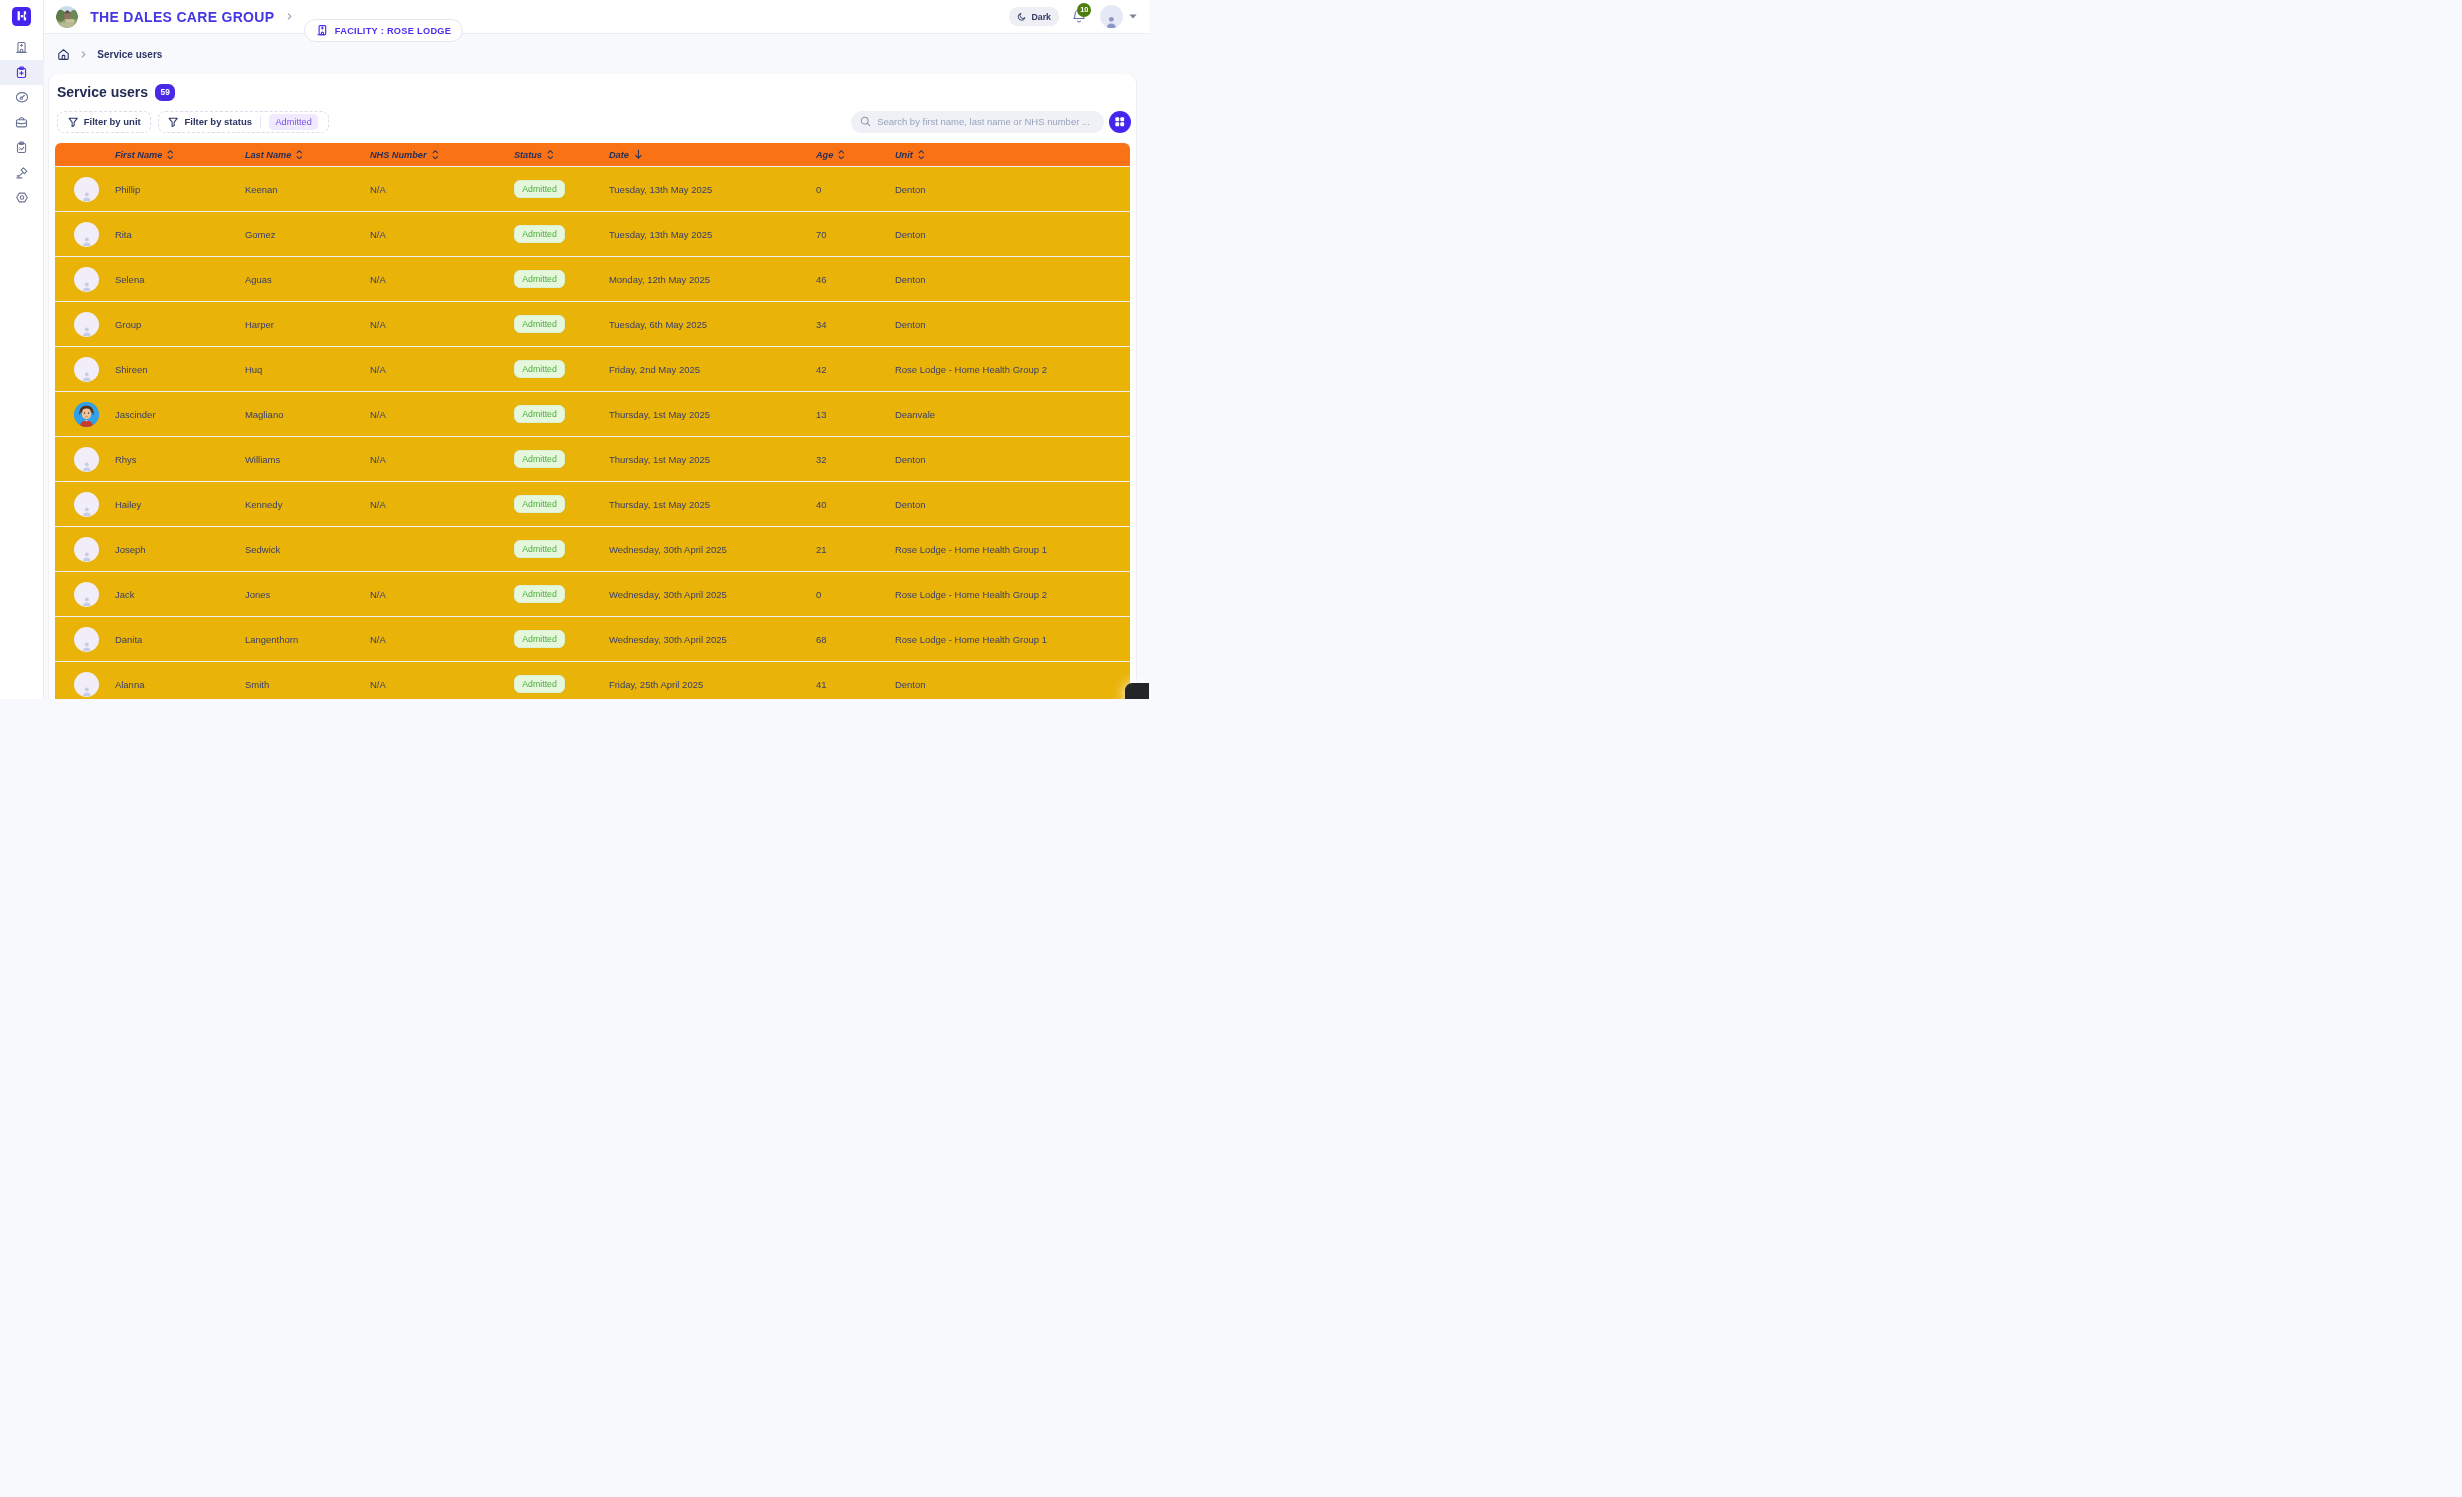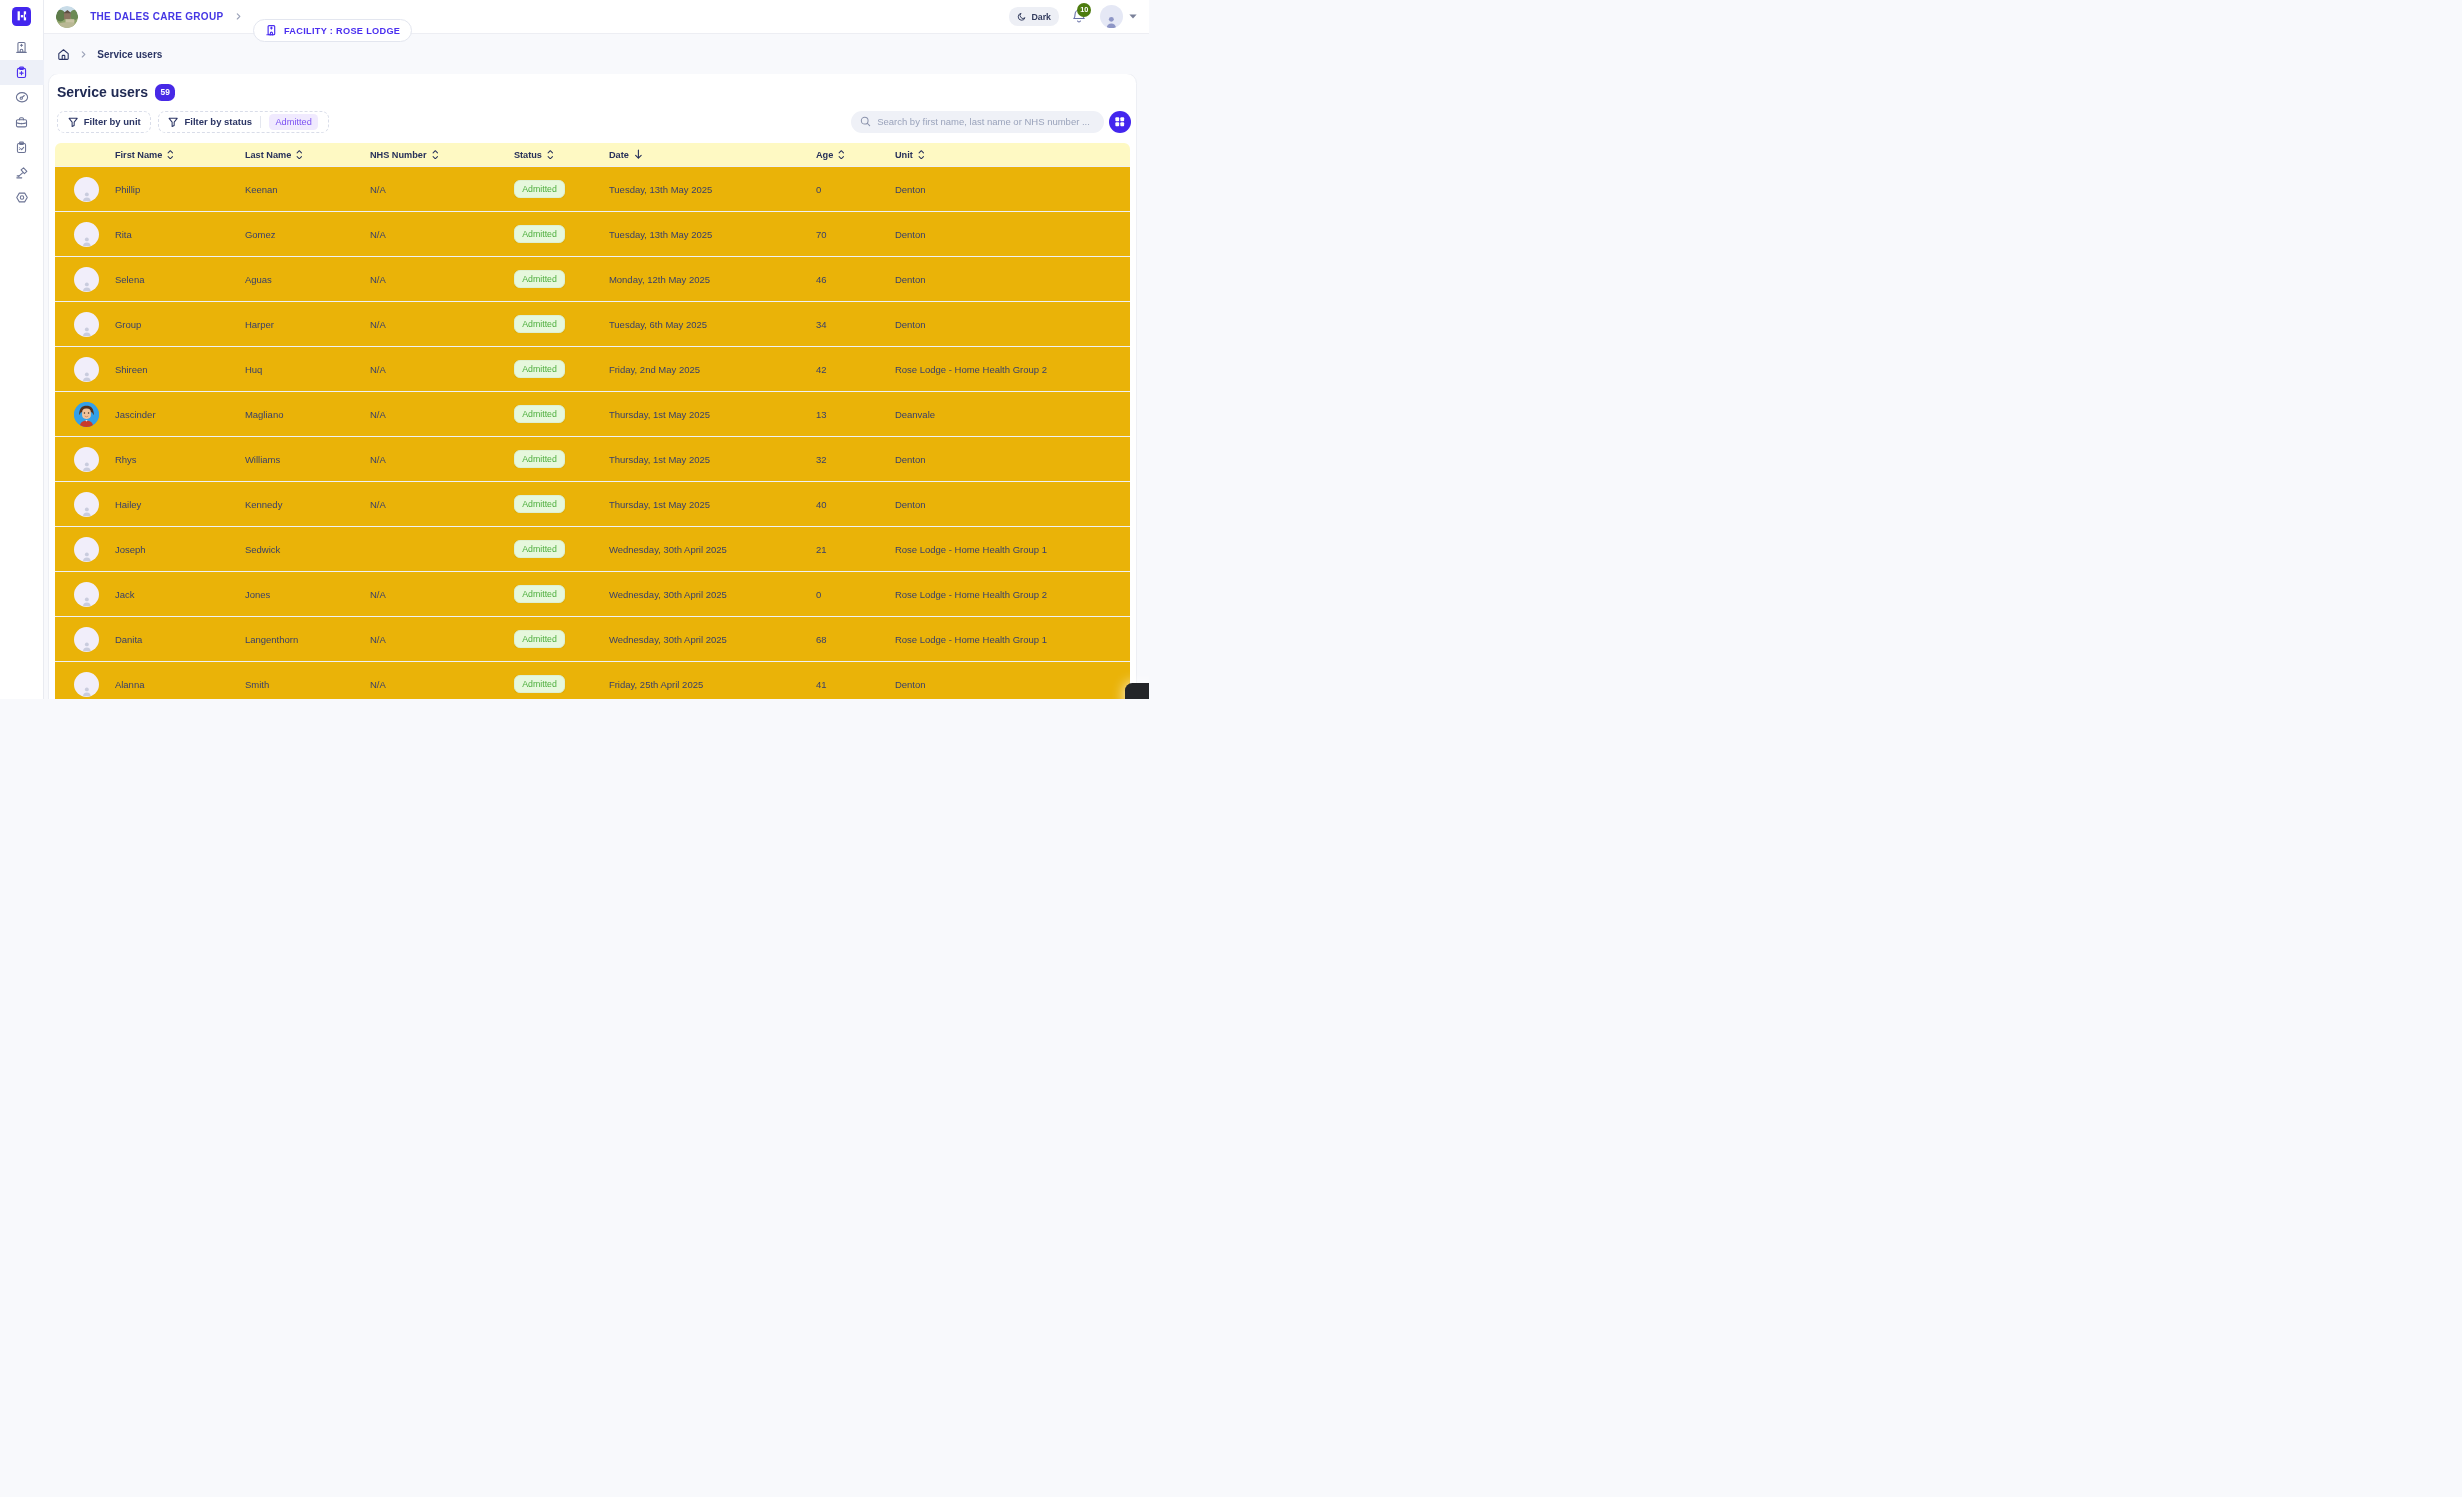--- a/index.html
+++ b/index.html
@@ -12,21 +12,21 @@
   .logo { width:19px; height:19px; margin-top:6.6px; border-radius:4.4px; background:#4326EE; display:flex; align-items:center; justify-content:center; }
   .nav { margin-top:9.5px; width:44px; display:flex; flex-direction:column; }
   .nav-item { width:44px; height:25px; display:flex; align-items:center; justify-content:center; cursor:pointer; }
   .nav-item svg { stroke:#6B7394; }
   .nav-item.active { background:#EDF0F8; }
   .nav-item.active svg { stroke:#4C2FF0; }
 
   
   .topbar { position:absolute; left:44px; right:0; top:0; height:34px; background:#fff; border-bottom:0.7px solid #EDEEF3; display:flex; align-items:center; padding:0 11.7px; z-index:20; }
   .org-avatar { width:22px; height:22px; border-radius:50%; overflow:hidden; flex:0 0 auto; }
-  .org-name { margin-left:12.5px; font-size:10px; font-weight:bold; letter-spacing:0.3px; color:#4536E4; white-space:nowrap; }
+  .org-name { margin-left:12.5px; font-size:14px; font-weight:bold; letter-spacing:0.3px; color:#4536E4; white-space:nowrap; }
   .crumb-sep { margin:0 10.3px; color:#9BA2B8; font-size:9.5px; display:flex; }
   .facility-pill { display:flex; align-items:center; gap:6.6px; height:23.5px; padding:0 11px; border:0.7px solid #E3E6EF; border-radius:11.7px; background:#fff; cursor:pointer;margin-top:28px; }
   .facility-pill span { font-size:9.2px; font-weight:bold; letter-spacing:0.3px; color:#4B2FF0; white-space:nowrap; }
   .top-right { margin-left:auto; display:flex; align-items:center; gap:11.7px; }
   .dark-btn { display:flex; align-items:center; gap:5.1px; height:19px; padding:0 8px; background:#EDEFF5; border-radius:8.8px; cursor:pointer; }
   .dark-btn span { font-size:8.8px; font-weight:bold; color:#333C5E; }
   .bell-wrap { position:relative; width:17.6px; height:17.6px; cursor:pointer; }
   .bell-badge { position:absolute; top:-5.1px; left:6.6px; min-width:14px; height:14px; border-radius:7.3px; background:#4d7c0f; color:#fff; font-size:7.3px; font-weight:bold; display:flex; align-items:center; justify-content:center; padding:0 2.9px; }
   .user-chip { display:flex; align-items:center; gap:5.9px; cursor:pointer; }
   .user-avatar { width:23.5px; height:23.5px; border-radius:50%; background:#E5E8F5; display:flex; align-items:flex-end; justify-content:center; overflow:hidden; }
@@ -49,21 +49,21 @@
   .toolbar-right { margin-left:auto; display:flex; align-items:center; gap:5.1px; }
   .search-box { position:relative; width:253px; height:22px; }
   .search-box input { width:100%; height:100%; border:none; outline:none; background:#EFF1F7; border-radius:11px; padding:0 10.3px 0 26px; font-size:9.5px; color:#39406B; font-family:"Liberation Sans",sans-serif; }
   .search-box input::placeholder { color:#9AA3BB; }
   .search-icon { position:absolute; left:8.8px; top:5.1px; }
   .grid-btn { width:22px; height:22px; border-radius:50%; background:#4326EE; border:none; display:flex; align-items:center; justify-content:center; cursor:pointer; }
 
   
   .table { margin:10.3px 5.9px 0 5.9px; }
   .thead, .tr { display:grid; grid-template-columns:60px 130px 125px 144px 95px 207px 79px 1fr; align-items:center; }
-  .thead { height:23px; background:#fef9c3; border-radius:5.9px 5.9px 0 0; }
+  .thead { height:23px; background:#f97316; border-radius:5.9px 5.9px 0 0;font-style:italic; }
   .th { font-size:9.2px; font-weight:bold; color:#27305A; display:flex; align-items:center; gap:5.1px; cursor:pointer; }
   .tr { height:45px; border-top:0.7px solid #EFF1F5; background:#eab308; }
   .tr:first-of-type { border-top:none; }
   .td { font-size:9.5px; color:#39406B; white-space:nowrap; overflow:hidden; text-overflow:ellipsis; padding-right:5.9px; }
   .td-avatar { padding-left:19px; }
   .avatar { width:25px; height:25px; border-radius:50%; background:#F1EEFA; display:flex; align-items:flex-end; justify-content:center; overflow:hidden; }
   .status-badge { display:inline-block; background:#E6F8DC; color:#4CAE3C; border:0.7px solid #DEF0D3; border-radius:5.9px; padding:2.9px 7.3px; font-size:8.8px; box-shadow:0 0.7px 1.5px rgba(40,60,30,.08); }
 
   
   .chat-widget { position:absolute; right:-10.3px; bottom:-8.8px; width:34px; height:25px; background:#232528; border-radius:7.3px; z-index:50; box-shadow:0 0 13px rgba(255,255,255,.9); }

